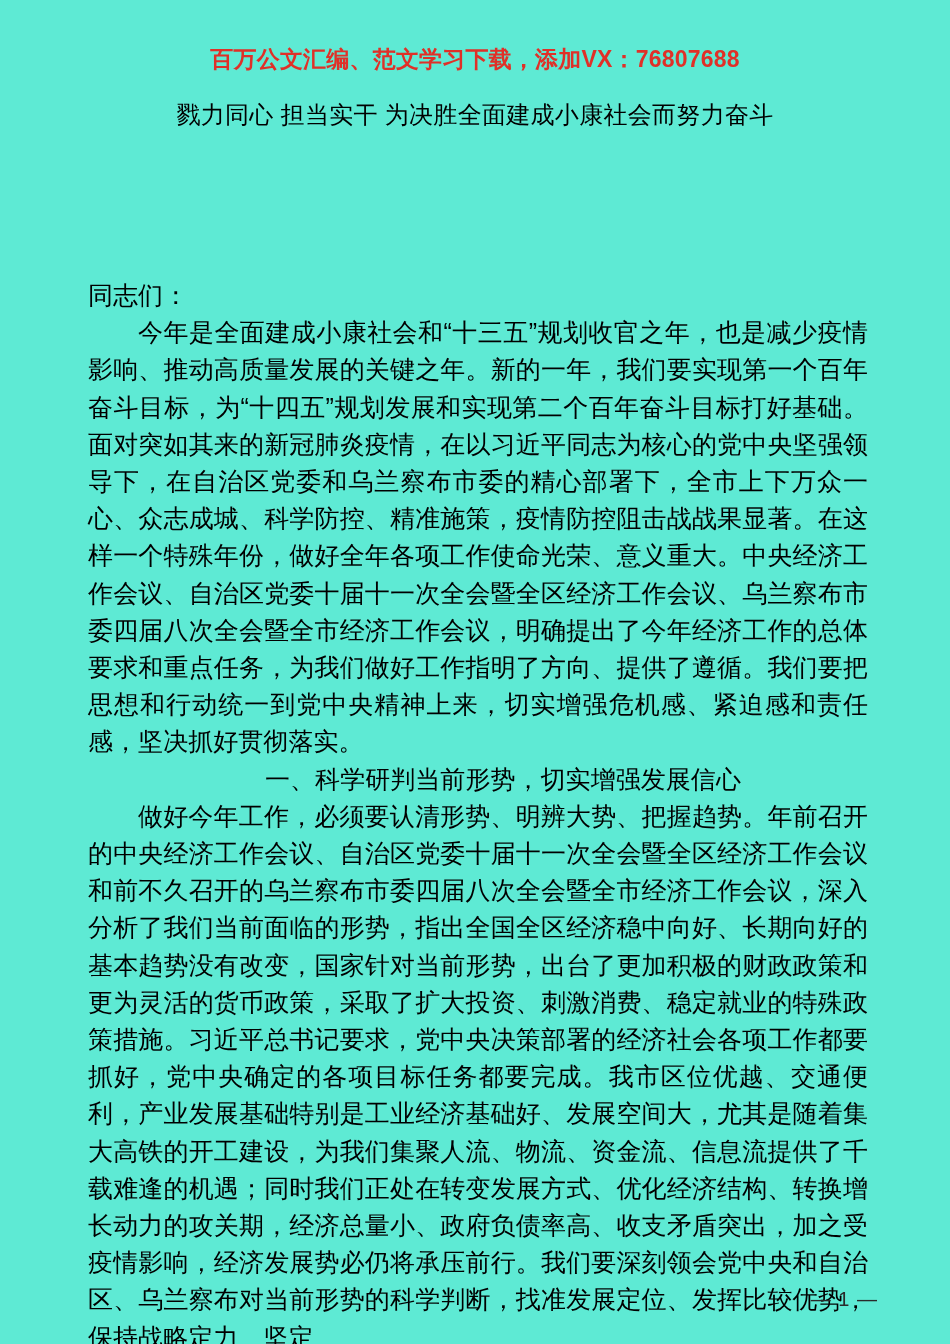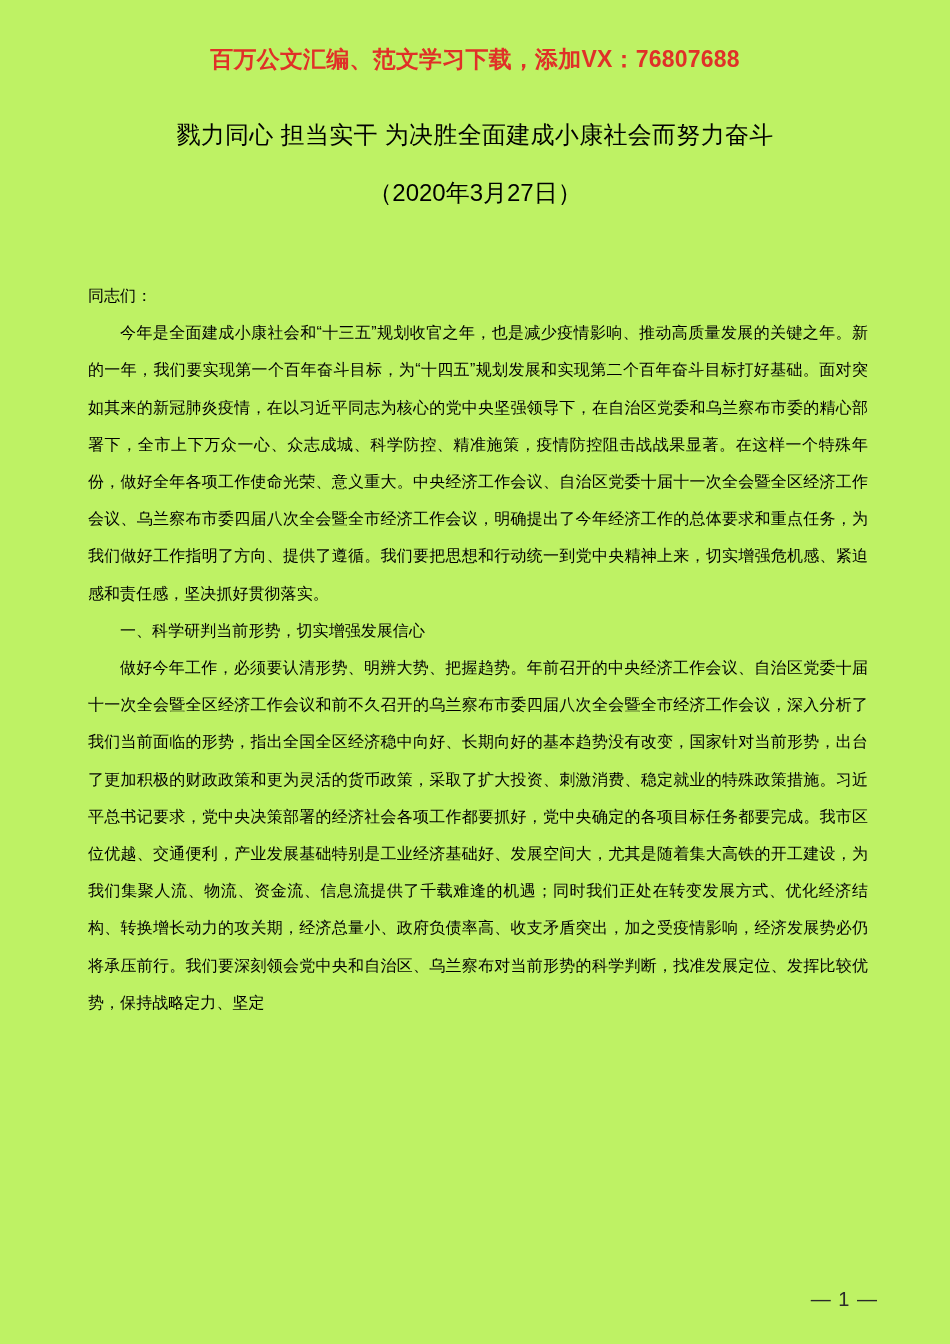--- a/index.html
+++ b/index.html
@@ -4,21 +4,21 @@
 <style>
   html, body {
     margin: 0;
     padding: 0;
     background: #ffffff;
   }
   .page {
     position: relative;
     width: 950px;
     height: 1344px;
-    background: #bef264;
+    background: #5eead4;
     font-family: "Liberation Sans", "DejaVu Sans", sans-serif;
     color: #000000;
     overflow: hidden;
     box-sizing: border-box;
   }
 
   
   .promo-banner {
     position: absolute;
     top: 44px;
@@ -39,51 +39,50 @@
     left: 0;
     width: 950px;
     text-align: center;
   }
   .title-line {
     font-size: 24px;
     line-height: 38px;
     font-weight: 400;
     letter-spacing: 0.3px;
     white-space: nowrap;
-    margin-top: 20px;
   }
   .title-line.date {
     letter-spacing: 0;
   }
 
   
   .body-region {
     position: absolute;
     top: 277px;
     left: 88px;
     width: 780px;
   }
   .para {
-    font-size: 16px;
+    font-size: 25px;
     line-height: 37.2px;
     text-align: justify;
     text-justify: inter-character;
     letter-spacing: 0.05px;
     margin: 0;
   }
   .para.salutation {
     text-indent: 0;
     margin-bottom: 0;
   }
   .para.indent {
     text-indent: 2em;
   }
   .para.heading {
     text-indent: 2em;
-    text-align: left;
+    text-align: center;
   }
 
   
   .footer {
     position: absolute;
     left: 0;
     top: 1288px;
     width: 950px;
     text-align: right;
     padding-right: 72px;
@@ -95,21 +94,20 @@
 </style>
 </head>
 <body>
 
 <div class="page">
 
   <div class="promo-banner">百万公文汇编、范文学习下载，添加VX：76807688</div>
 
   <div class="title-block">
     <div class="title-line">戮力同心  担当实干  为决胜全面建成小康社会而努力奋斗</div>
-    <div class="title-line date">（2020年3月27日）</div>
   </div>
 
   <div class="body-region">
     <p class="para salutation">同志们：</p>
     <p class="para indent">今年是全面建成小康社会和“十三五”规划收官之年，也是减少疫情影响、推动高质量发展的关键之年。新的一年，我们要实现第一个百年奋斗目标，为“十四五”规划发展和实现第二个百年奋斗目标打好基础。面对突如其来的新冠肺炎疫情，在以习近平同志为核心的党中央坚强领导下，在自治区党委和乌兰察布市委的精心部署下，全市上下万众一心、众志成城、科学防控、精准施策，疫情防控阻击战战果显著。在这样一个特殊年份，做好全年各项工作使命光荣、意义重大。中央经济工作会议、自治区党委十届十一次全会暨全区经济工作会议、乌兰察布市委四届八次全会暨全市经济工作会议，明确提出了今年经济工作的总体要求和重点任务，为我们做好工作指明了方向、提供了遵循。我们要把思想和行动统一到党中央精神上来，切实增强危机感、紧迫感和责任感，坚决抓好贯彻落实。</p>
     <p class="para heading">一、科学研判当前形势，切实增强发展信心</p>
     <p class="para indent">做好今年工作，必须要认清形势、明辨大势、把握趋势。年前召开的中央经济工作会议、自治区党委十届十一次全会暨全区经济工作会议和前不久召开的乌兰察布市委四届八次全会暨全市经济工作会议，深入分析了我们当前面临的形势，指出全国全区经济稳中向好、长期向好的基本趋势没有改变，国家针对当前形势，出台了更加积极的财政政策和更为灵活的货币政策，采取了扩大投资、刺激消费、稳定就业的特殊政策措施。习近平总书记要求，党中央决策部署的经济社会各项工作都要抓好，党中央确定的各项目标任务都要完成。我市区位优越、交通便利，产业发展基础特别是工业经济基础好、发展空间大，尤其是随着集大高铁的开工建设，为我们集聚人流、物流、资金流、信息流提供了千载难逢的机遇；同时我们正处在转变发展方式、优化经济结构、转换增长动力的攻关期，经济总量小、政府负债率高、收支矛盾突出，加之受疫情影响，经济发展势必仍将承压前行。我们要深刻领会党中央和自治区、乌兰察布对当前形势的科学判断，找准发展定位、发挥比较优势，保持战略定力、坚定</p>
   </div>
 
   <div class="footer">— 1 —</div>

